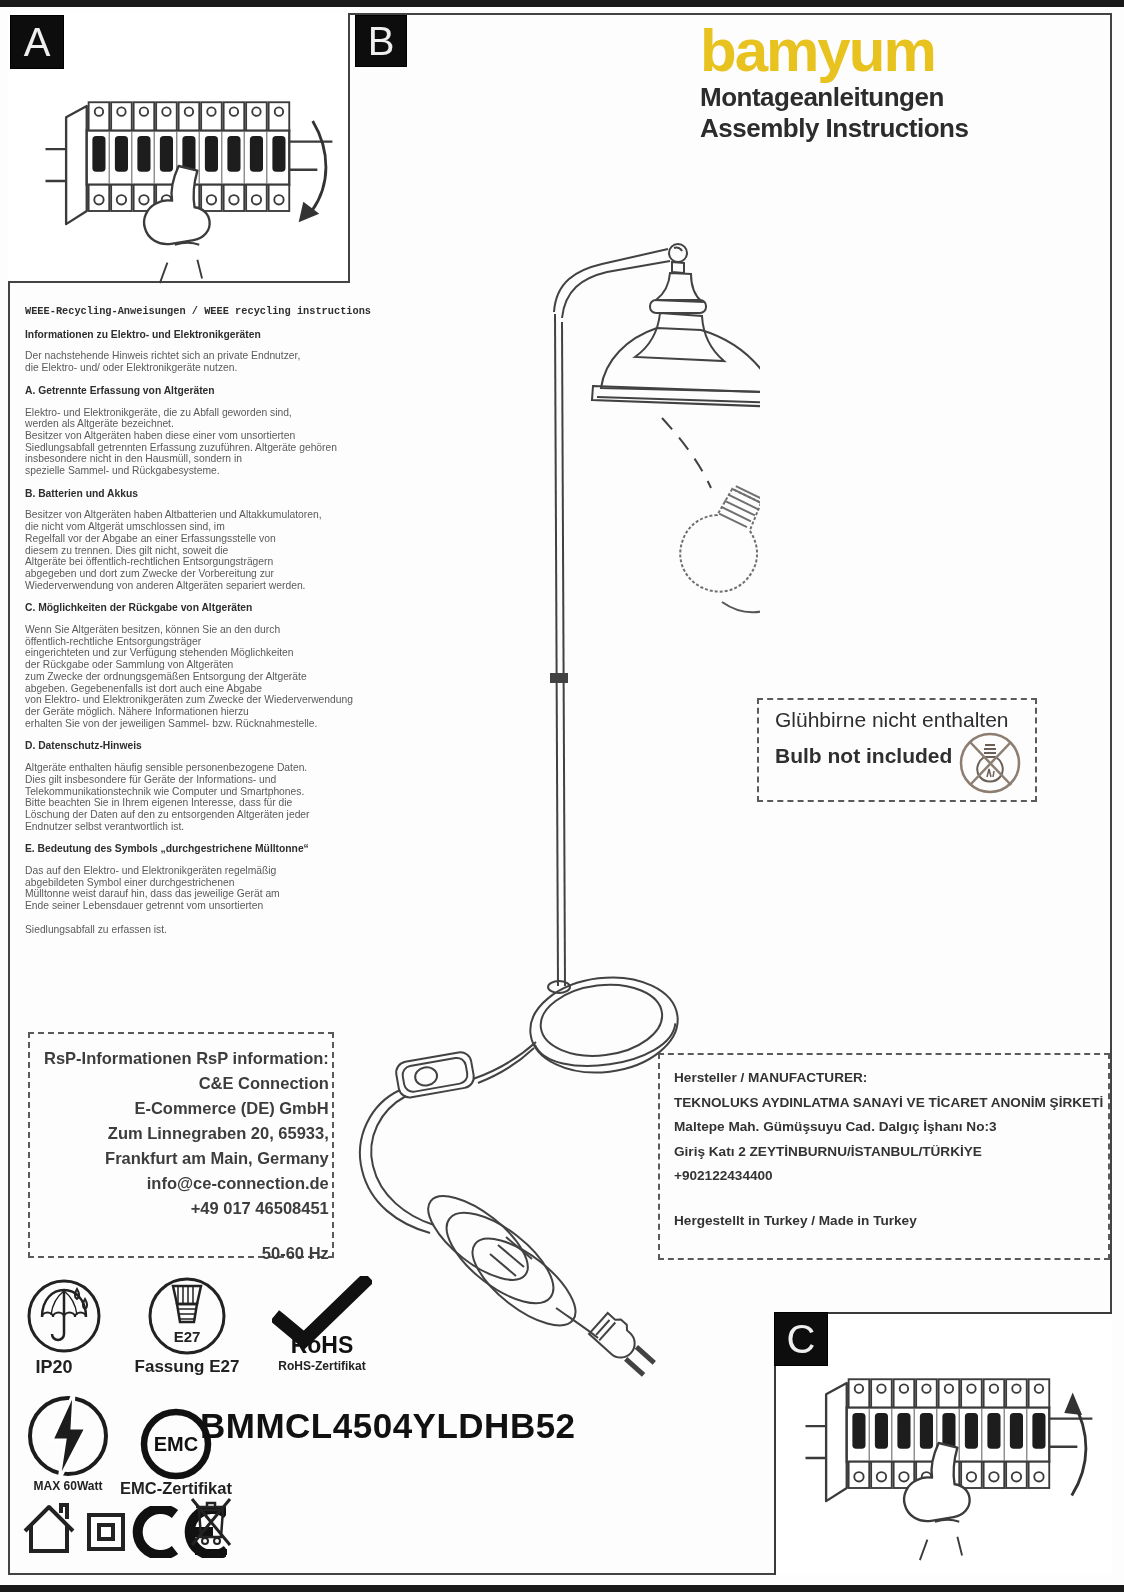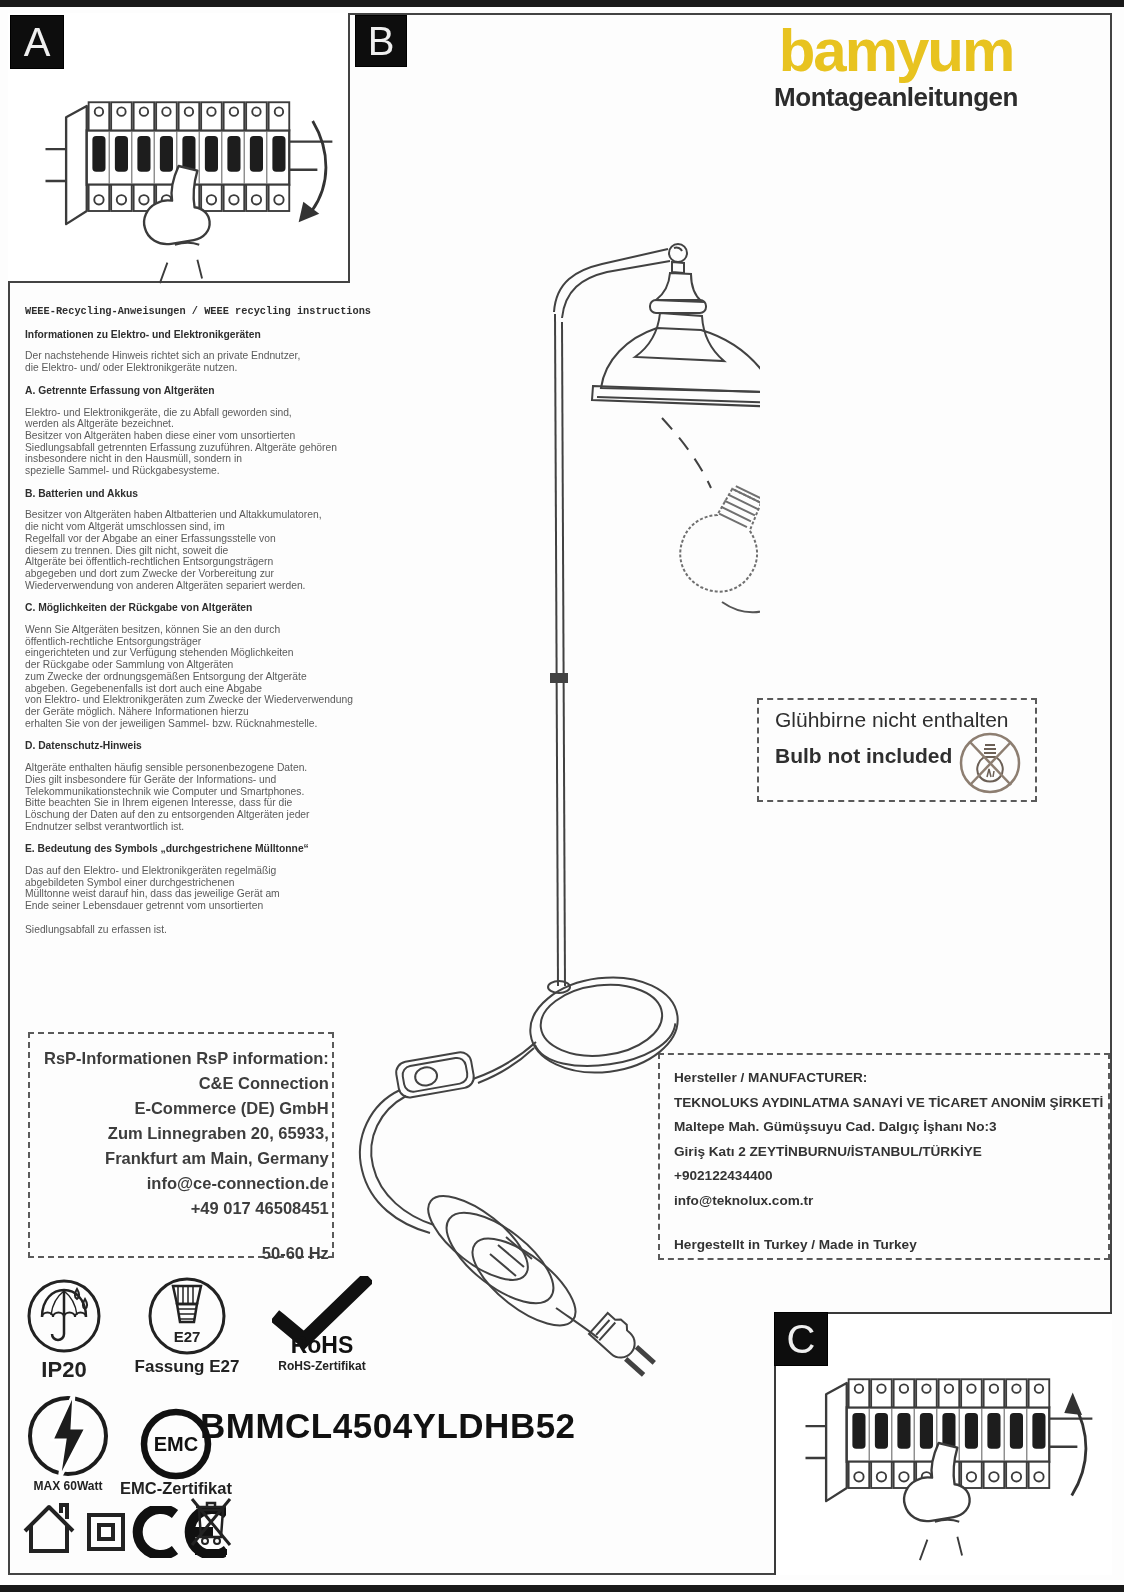--- a/index.html
+++ b/index.html
@@ -9,21 +9,21 @@
   .topbar{left:0;top:0;width:1124px;height:7px;background:#191919;}
   .bottombar{left:0;top:1585px;width:1124px;height:7px;background:#191919;}
   .frame{left:8px;top:13px;width:1100px;height:1558px;border:2px solid #434343;}
   .panel-a{left:8px;top:13px;width:340px;height:268px;border-right:2px solid #434343;border-bottom:2px solid #434343;background:#fff;}
   .panel-c{left:774px;top:1312px;width:336px;height:261px;border-left:2px solid #3a3a3a;border-top:2px solid #3a3a3a;background:#fff;}
   .sq{background:#0d0d0d;color:#efefef;display:flex;align-items:center;justify-content:center;
       font-size:40px;font-weight:normal;border:1px solid #000;}
   .sq-a{left:10px;top:15px;width:52px;height:52px;}
   .sq-b{left:355px;top:15px;width:50px;height:50px;}
   .sq-c{left:774px;top:1312px;width:52px;height:52px;z-index:5;}
-  .brand{left:700px;top:20px;width:392px;text-align:center;}
+  .brand{left:700px;top:20px;width:392px;text-align:left;}
   .brand .logo{font-size:60px;font-weight:bold;letter-spacing:-2px;line-height:62px;}
   .brand .sub{font-size:26px;font-weight:bold;color:#2c2c2c;line-height:31px;letter-spacing:-0.5px;}
   .weee{left:25px;top:290px;width:442px;font-size:10.3px;line-height:11.7px;color:#5a5a5a;}
   .weee .hd{font-weight:bold;color:#2e2e2e;margin-top:11px;}
   .weee .hd.first{margin-top:16px;font-family:Liberation Mono, monospace;}
   .weee .bd{white-space:pre-line;margin-top:10px;}
   .dashbox{border:2px dashed #5a5a5a;background:transparent;}
   .bulbbox{left:757px;top:698px;width:276px;height:100px;}
   .bulbbox .t1{position:absolute;left:16px;top:8px;font-size:21px;font-weight:normal;color:#2f2f2f;}
   .bulbbox .t2{position:absolute;left:16px;top:44px;font-size:21px;font-weight:bold;color:#2f2f2f;}
@@ -84,20 +84,21 @@
   <div class="abs sq sq-a">
     <span>A</span>
   </div>
   <div class="abs sq sq-b">
     <span>B</span>
   </div>
 
   <div class="abs brand">
     <div class="logo" style="color:#e8c320">bamyum</div>
     <div class="sub">Montageanleitungen</div>
+    <div class="sub">Assembly Instructions</div>
   </div>
 
   <div class="abs weee">
     <div class="hd first">WEEE-Recycling-Anweisungen / WEEE recycling instructions</div>
     <div class="hd">Informationen zu Elektro- und Elektronikgeräten</div>
     <div class="bd">Der nachstehende Hinweis richtet sich an private Endnutzer,
 die Elektro- und/ oder Elektronikgeräte nutzen.</div>
     <div class="hd">A. Getrennte Erfassung von Altgeräten</div>
     <div class="bd">Elektro- und Elektronikgeräte, die zu Abfall geworden sind,
 werden als Altgeräte bezeichnet.
@@ -165,21 +166,20 @@
     </div>
   </div>
 
   <div class="abs dashbox manubox">
     <div class="inner">
       <div>Hersteller / MANUFACTURER:</div>
       <div>TEKNOLUKS AYDINLATMA SANAYİ VE TİCARET ANONİM ŞİRKETİ</div>
       <div>Maltepe Mah. Gümüşsuyu Cad. Dalgıç İşhanı No:3</div>
       <div>Giriş Katı 2 ZEYTİNBURNU/İSTANBUL/TÜRKİYE</div>
       <div>+902122434400</div>
-      <div>info@teknolux.com.tr</div>
       <div class="foot">Hergestellt in Turkey / Made in Turkey</div>
     </div>
   </div>
 
   <svg class="abs" style="left:330px;top:230px" width="430" height="1150" viewBox="0 0 430 1150">
     <g fill="none" stroke="#424242" stroke-width="2">
       <path d="M224,82 C226,52 246,40 272,34 L338,19"></path>
       <path d="M232,88 C235,60 252,48 277,42 L340,31"></path>
       <circle cx="348" cy="23" r="9"></circle>
       <path d="M344,18 a6,5 0 0 1 8,3"></path>
@@ -231,21 +231,21 @@
   </svg>
 
   <svg class="abs" style="left:25px;top:1277px" width="78" height="78" viewBox="0 0 78 78">
     <circle cx="39" cy="39" r="35" fill="none" stroke="#222" stroke-width="3"></circle>
     <path d="M17,40 C17,22 28,13 39,13 C50,13 61,22 61,40" fill="none" stroke="#222" stroke-width="2.5"></path>
     <path d="M17,40 a5.5,4.5 0 0 1 11,0 a5.5,4.5 0 0 1 11,0 a5.5,4.5 0 0 1 11,0 a5.5,4.5 0 0 1 11,0" fill="none" stroke="#222" stroke-width="2"></path>
     <path d="M39,13 V57 a6,6 0 0 1 -12,0" fill="none" stroke="#222" stroke-width="2.5"></path>
     <path d="M39,14 C31,20 27,30 26,38 M39,14 C47,20 51,30 52,38" fill="none" stroke="#222" stroke-width="1.5"></path>
     <path d="M52,12 c3,5 3,8 0,10 c-3,-2 -3,-5 0,-10 z M60,22 c3,5 3,8 0,10 c-3,-2 -3,-5 0,-10 z" fill="none" stroke="#222" stroke-width="2"></path>
   </svg>
-  <div class="abs iconlbl" style="left:15px;top:1357px;width:98px;font-size:22px">IP20</div>
+  <div class="abs iconlbl" style="left:5px;top:1357px;width:98px;font-size:18px">IP20</div>
 
   <svg class="abs" style="left:146px;top:1275px" width="82" height="82" viewBox="0 0 82 82">
     <circle cx="41" cy="41" r="37" fill="none" stroke="#222" stroke-width="3"></circle>
     <path d="M27,11 L55,11 L51,29 L31,29 Z" fill="none" stroke="#222" stroke-width="2.5"></path>
     <path d="M32,12 v16 M37,12 v17 M42,12 v17 M47,12 v16" stroke="#222" stroke-width="1.5"></path>
     <path d="M31,29 L51,29 L48,47 L34,47 Z" fill="none" stroke="#222" stroke-width="2.5"></path>
     <path d="M31,34 h19 M32,39 h18 M33,44 h16" stroke="#222" stroke-width="1.5"></path>
     <text x="41" y="67" text-anchor="middle" font-family="Liberation Sans, sans-serif" font-size="15" font-weight="bold" fill="#222">E27</text>
   </svg>
   <div class="abs iconlbl" style="left:108px;top:1357px;width:158px;font-size:17px">Fassung E27</div>

